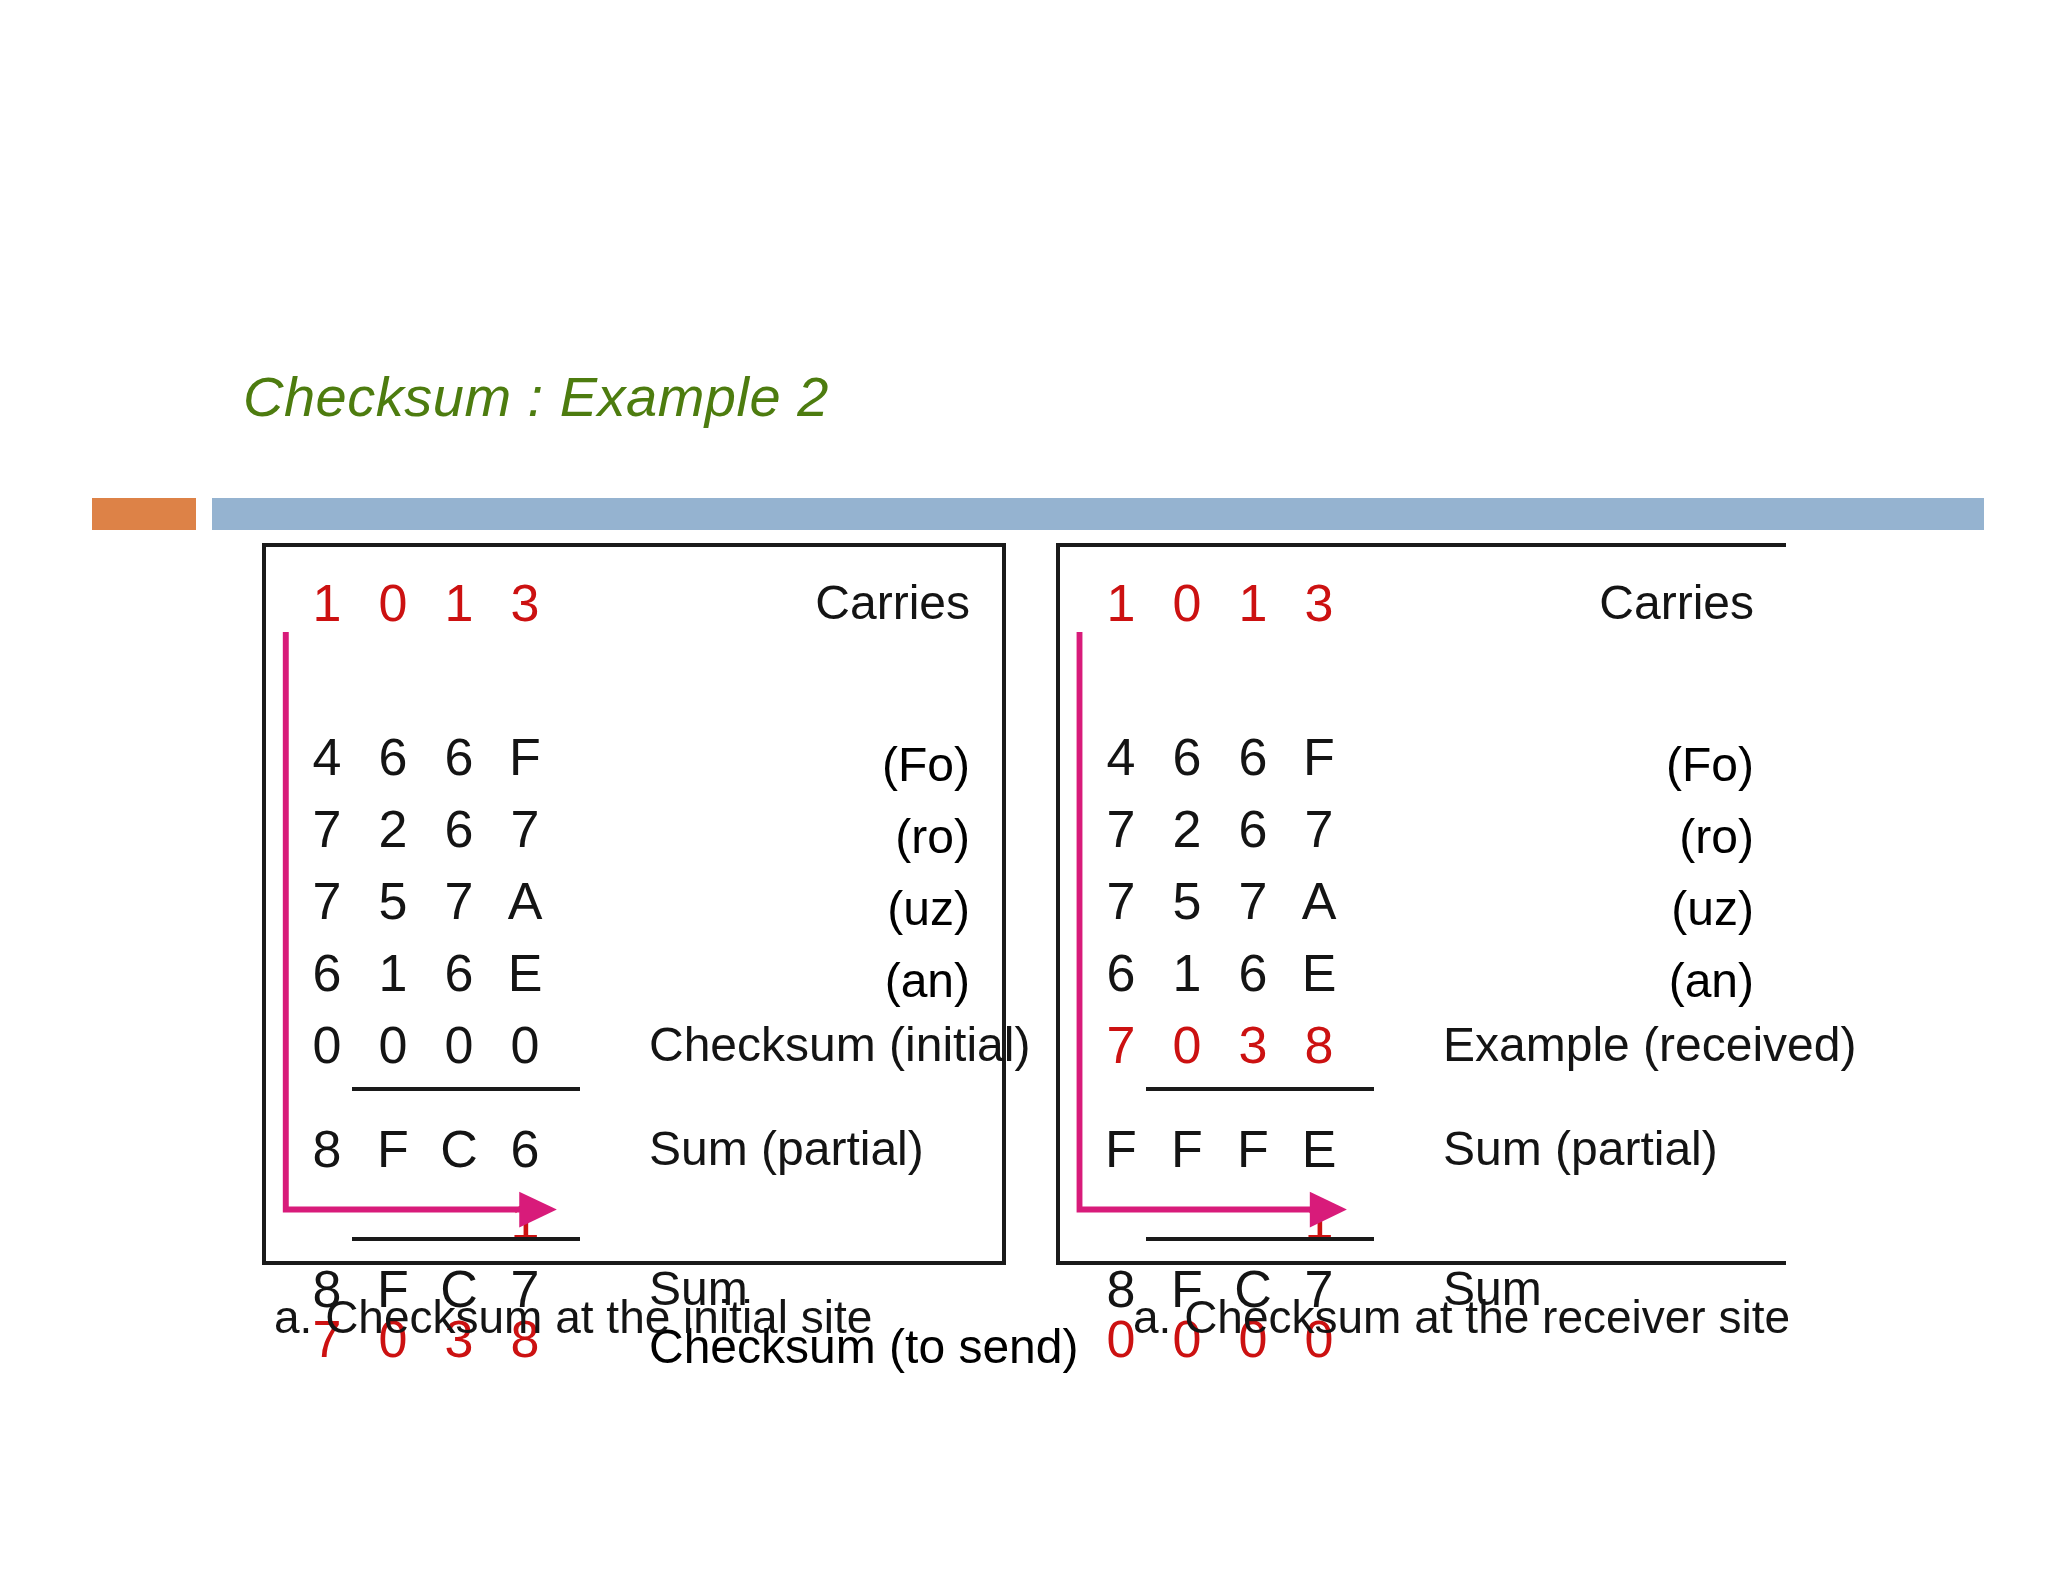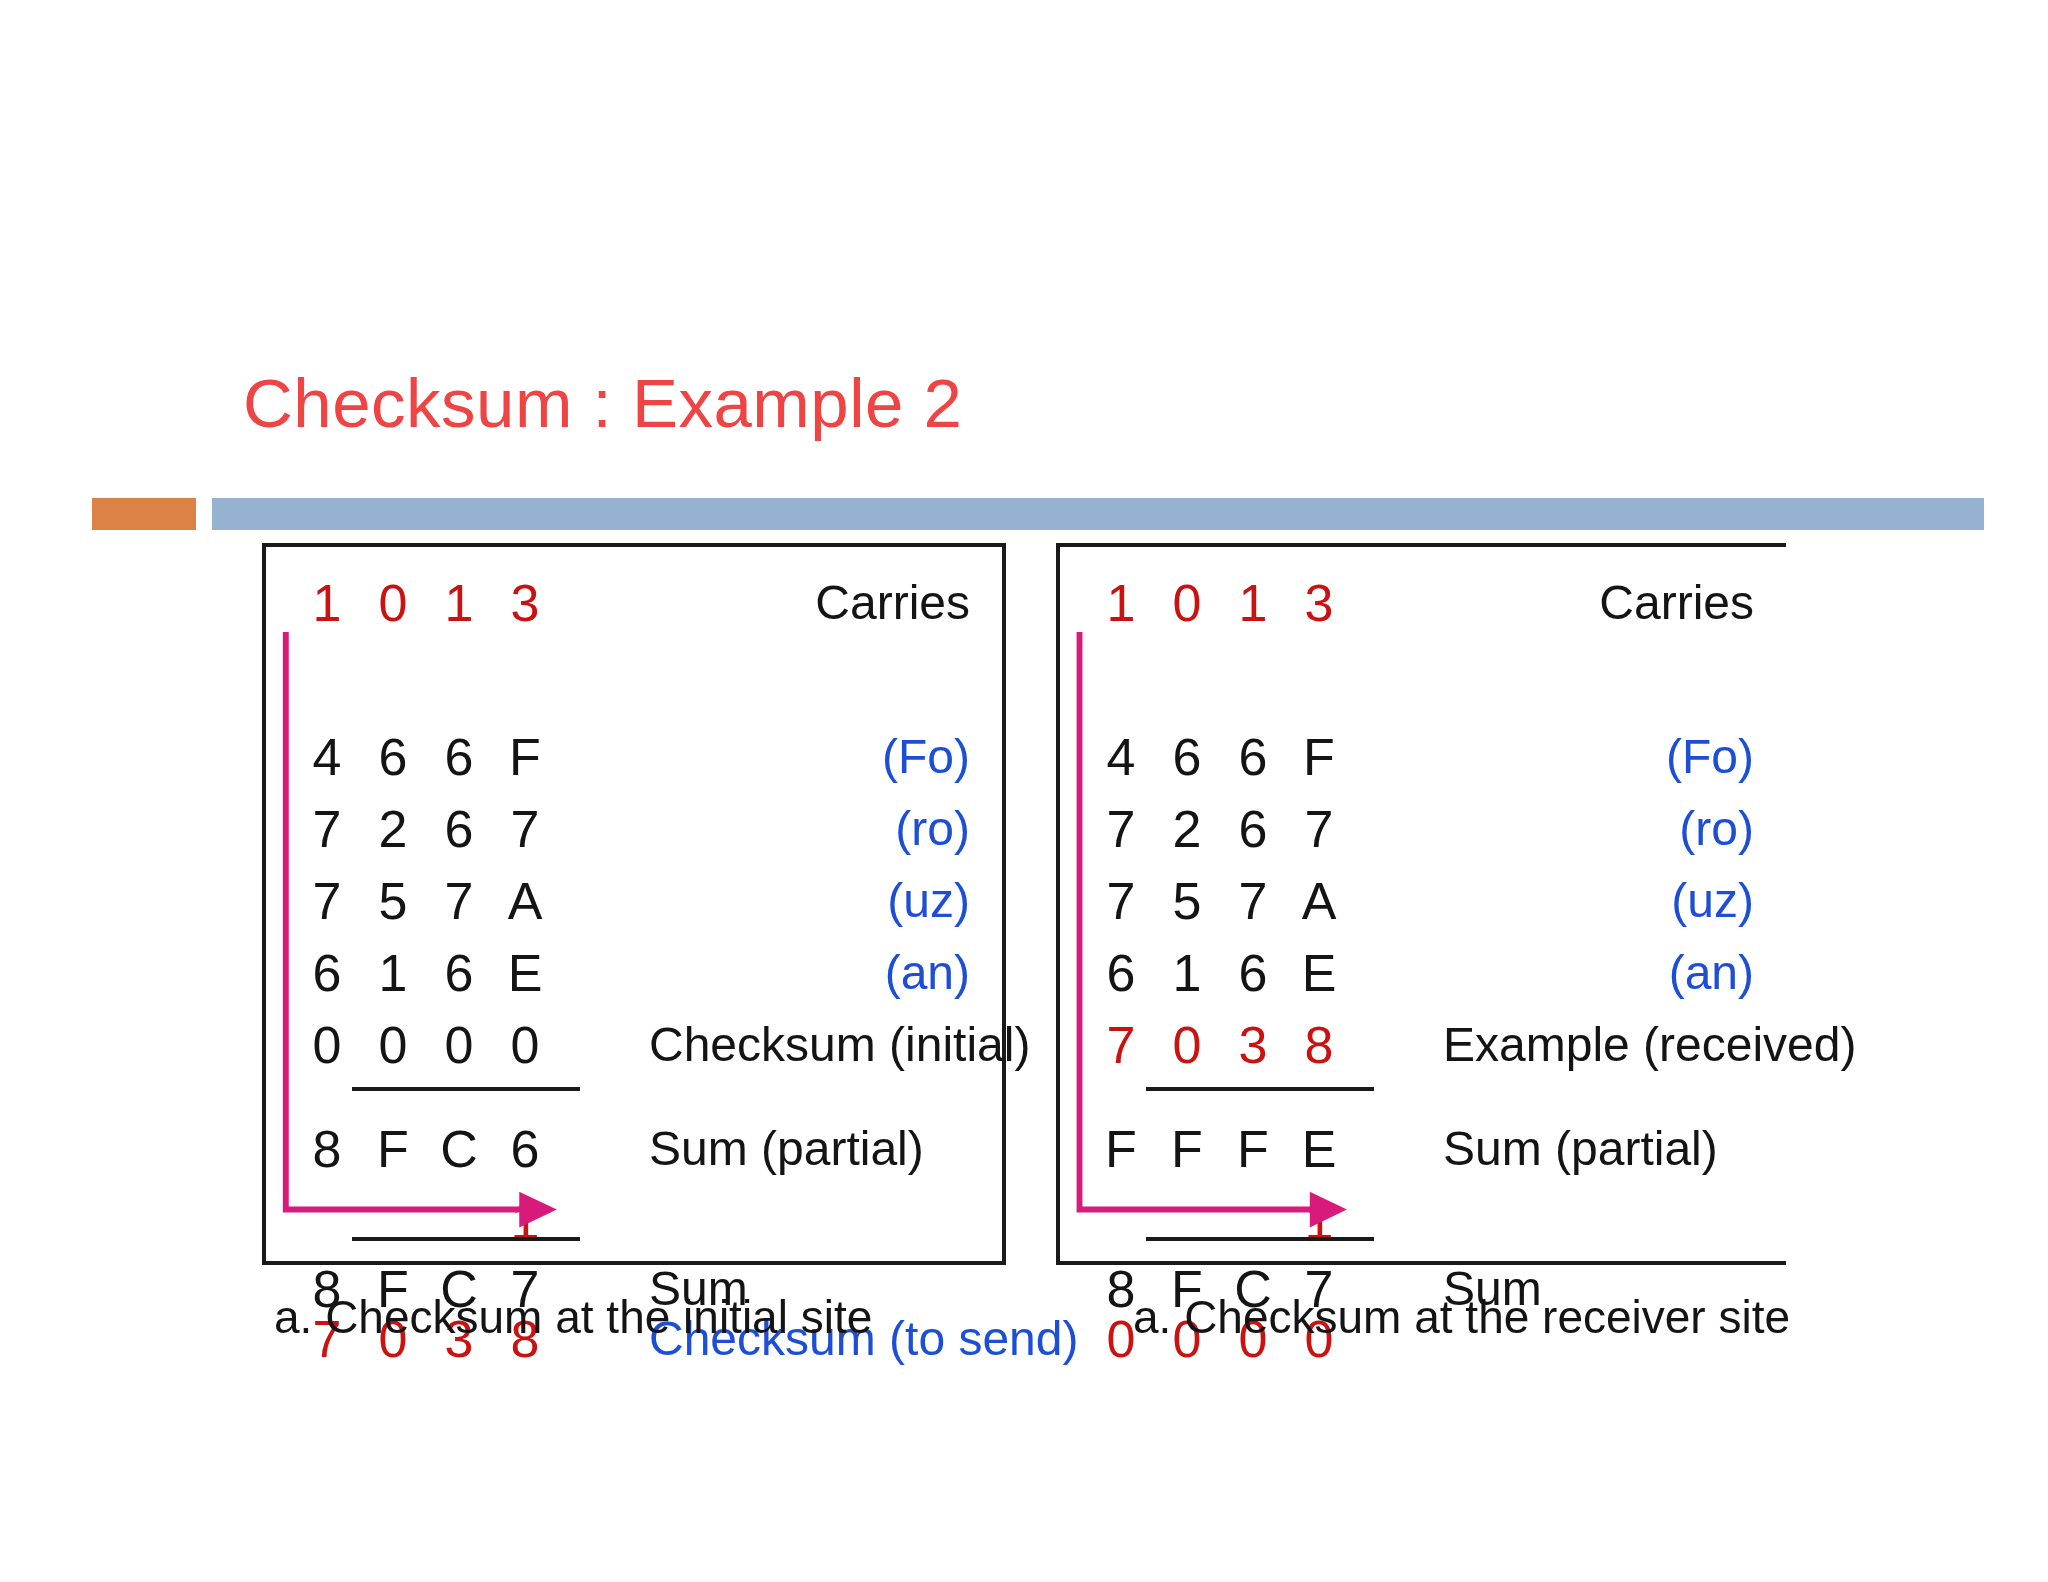--- a/index.html
+++ b/index.html
@@ -13,26 +13,27 @@
     position: relative;
     font-family: "Liberation Sans", sans-serif;
     overflow: hidden;
   }
 
   
   .slide-title {
     position: absolute;
     left: 243px;
     top: 368px;
-    font-size: 69px;
+    font-size: 56px;
     font-weight: 400;
-    color: #ef4444;
+    color: #4d7c0f;
     letter-spacing: 0.5px;
     white-space: nowrap;
     line-height: 1.05;
+    font-style: italic;
   }
 
   
   .accent-orange {
     position: absolute;
     left: 92px;
     top: 498px;
     width: 104px;
     height: 32px;
     background: #dd8247;
@@ -99,21 +100,21 @@
   }
   .digit.red   { color: #cc1111; }
   .digit.blank { color: transparent; }
 
   .row-label {
     font-size: 48px;
     line-height: 1;
     color: #141414;
     white-space: nowrap;
   }
-  .row-label.magenta { color: #1d4ed8; }
+  .row-label.magenta { color: #000000; margin-top: 8px; }
 
   
   .label-left {
     position: absolute;
     left: 383px;
     top: 50%;
     transform: translateY(-50%);
   }
   
   .label-right {

